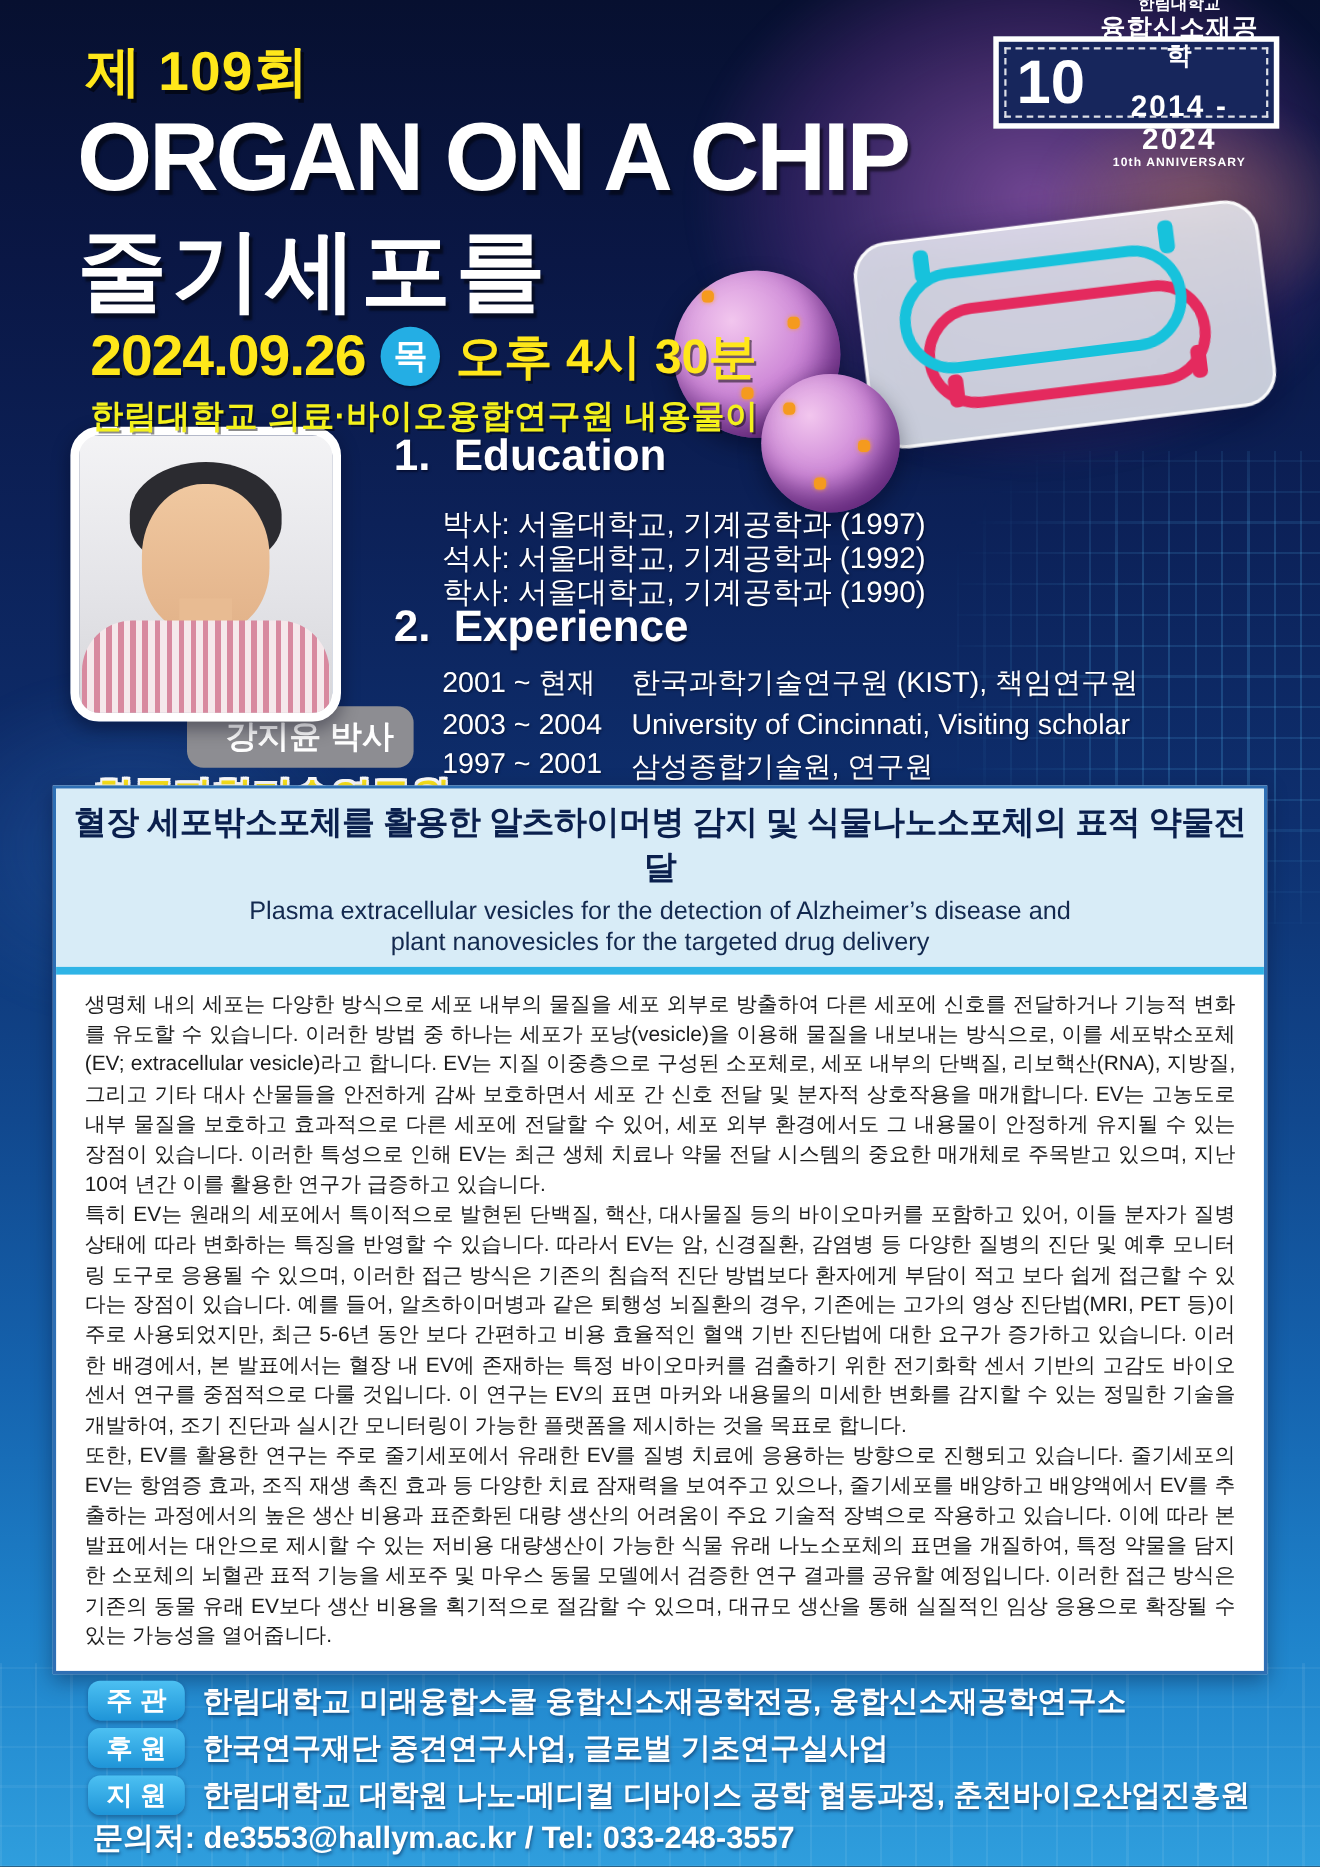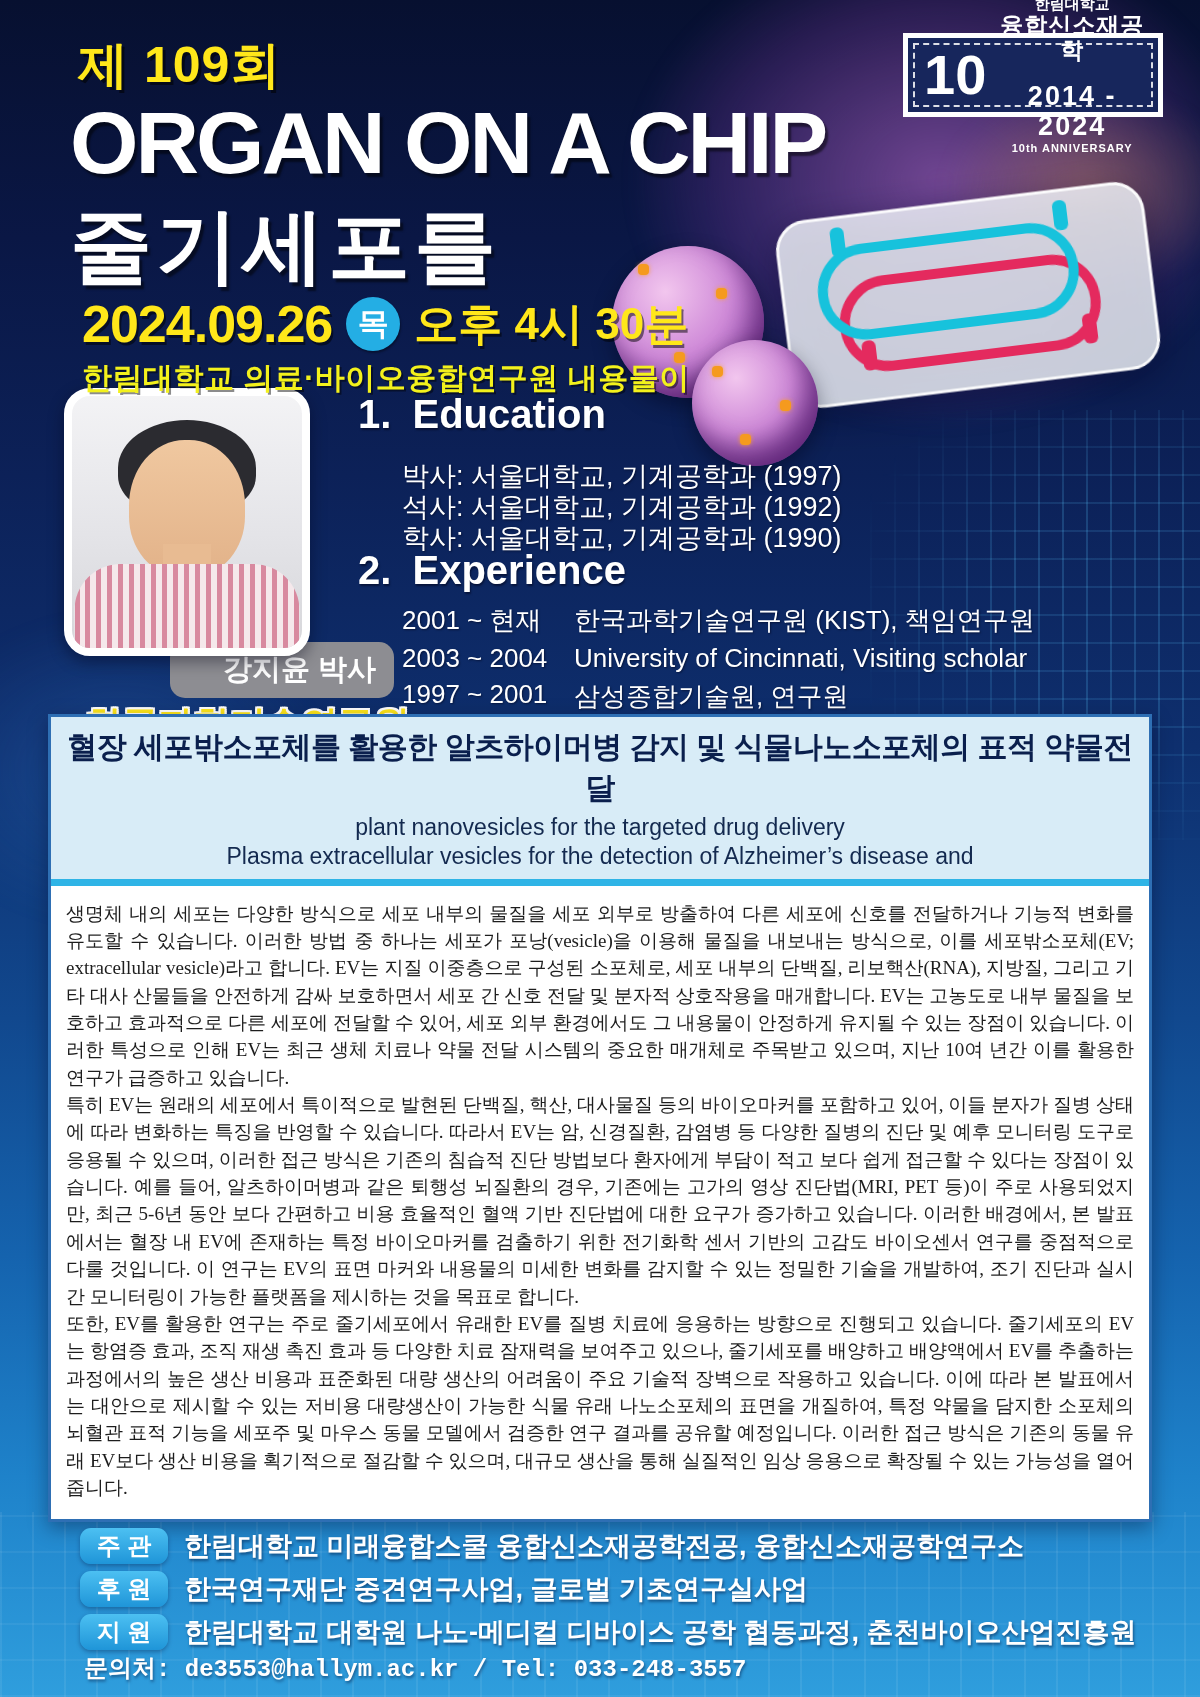--- a/index.html
+++ b/index.html
@@ -64,51 +64,51 @@
   .photo{position:absolute;left:64px;top:388px;width:230px;height:252px;border:8px solid #fff;border-radius:26px;
     background:linear-gradient(180deg,#f3f3f5 0%,#e4e4e8 55%,#d6d6da 100%);overflow:hidden;z-index:3;
     box-shadow:0 6px 16px rgba(0,0,20,.4);}
   .hair{position:absolute;left:50%;top:24px;transform:translateX(-50%);width:138px;height:96px;background:#2b2b30;
     border-radius:50% 50% 42% 42%;}
   .face{position:absolute;left:50%;top:44px;transform:translateX(-50%);width:116px;height:136px;
     background:linear-gradient(#f0c8a0,#e2b289);border-radius:48% 48% 44% 44%;}
   .shirt{position:absolute;left:50%;bottom:-12px;transform:translateX(-50%);width:225px;height:96px;
     background:repeating-linear-gradient(90deg,#d8899f 0 5px,#f5e8eb 5px 11px);border-radius:46px 46px 0 0;}
   .neck{position:absolute;left:50%;bottom:70px;transform:translateX(-50%);width:48px;height:34px;background:#e8bb92;}
-  .name-plate{position:absolute;left:170px;top:642px;width:224px;height:56px;background:#8d8d92;border-radius:15px;
+  .name-plate{position:absolute;left:170px;top:642px;width:206px;height:56px;background:#8d8d92;border-radius:15px;
     display:flex;align-items:center;justify-content:flex-end;padding-right:18px;box-sizing:border-box;z-index:2;
     color:#fff;font-size:29px;font-weight:700;}
   .affiliation{position:absolute;left:86px;top:700px;font-size:36px;font-weight:800;color:#ffe71a;z-index:3;
     text-shadow:-2px -2px 0 #fff,2px -2px 0 #fff,-2px 2px 0 #fff,2px 2px 0 #fff,0 -2px 0 #fff,0 2px 0 #fff,-2px 0 0 #fff,2px 0 0 #fff;}
   
   .edu{position:absolute;left:358px;top:392px;z-index:4;color:#fff;}
   .exp{position:absolute;left:358px;top:548px;z-index:4;color:#fff;}
   .sec-h{font-size:40px;font-weight:600;word-spacing:10px;text-shadow:1px 2px 2px rgba(0,0,20,.5);}
   .edu-items{margin-top:24px;padding-left:44px;font-size:27px;line-height:1.14;font-weight:500;
     text-shadow:1px 1px 2px rgba(0,0,20,.5);}
   .exp-grid{margin-top:10px;padding-left:44px;display:grid;grid-template-columns:152px auto;column-gap:20px;row-gap:5px;
     font-size:26px;font-weight:500;text-shadow:1px 1px 2px rgba(0,0,20,.5);}
   
   .abox{position:absolute;left:48px;top:714px;width:1104px;box-sizing:border-box;z-index:4;
     border:3px solid #2e6fb4;background:#fff;box-shadow:0 6px 18px rgba(0,0,30,.35);}
   .abox-head{background:#d8ecf7;padding:10px 10px 8px;}
   .abox-title{font-size:30px;font-weight:800;color:#0a1f4d;text-align:center;letter-spacing:-.5px;}
   .abox-sub{font-size:23px;color:#13294f;text-align:center;line-height:1.25;margin-top:4px;font-weight:500;}
   .abox-divider{height:7px;background:#2fb4e6;}
-  .abox-body{padding:14px 15px 18px;font-family:Liberation Serif, serif;}
+  .abox-body{padding:14px 26px 18px;}
   .abox-body p{margin:0;font-size:19px;line-height:1.44;color:#1d1d1d;text-align:justify;font-weight:500;}
   
   .footer{position:absolute;left:80px;top:1528px;display:flex;flex-direction:column;gap:7px;z-index:5;}
   .frow{display:flex;align-items:center;gap:16px;}
   .fbadge{min-width:88px;height:36px;border-radius:11px;background:linear-gradient(180deg,#4cc0f2,#1f95d8);
     color:#fff;font-size:24px;font-weight:700;display:flex;align-items:center;justify-content:center;
     box-shadow:0 2px 4px rgba(0,20,60,.35);}
   .ftext{color:#fff;font-size:27px;font-weight:700;text-shadow:1px 2px 3px rgba(0,20,60,.55);white-space:nowrap;}
-  .contact{position:absolute;left:84px;top:1652px;color:#fff;font-size:24px;font-weight:600;z-index:5;
-    text-shadow:1px 2px 3px rgba(0,20,60,.5);font-family:Liberation Mono, monospace;}
+  .contact{position:absolute;left:84px;top:1652px;color:#fff;font-size:28px;font-weight:600;z-index:5;
+    text-shadow:1px 2px 3px rgba(0,20,60,.5);}
 </style>
 </head>
 <body>
 
 <div class="poster">
 
   <div class="glow-purple"></div>
   <div class="glow-orange"></div>
   <div class="glow-blue-mid"></div>
   <div class="circuit-right"></div>
@@ -186,22 +186,22 @@
       <div>University of Cincinnati, Visiting scholar</div>
       <div>1997 ~ 2001</div>
       <div>삼성종합기술원, 연구원</div>
     </div>
   </div>
 
   <div class="abox">
     <div class="abox-head">
       <div class="abox-title">혈장 세포밖소포체를 활용한 알츠하이머병 감지 및 식물나노소포체의 표적 약물전달</div>
       <div class="abox-sub">
+        <div>Plasma extracellular vesicles for the detection of Alzheimer’s disease and</div>
         <div>plant nanovesicles for the targeted drug delivery</div>
-        <div>Plasma extracellular vesicles for the detection of Alzheimer’s disease and</div>
       </div>
     </div>
     <div class="abox-divider"></div>
     <div class="abox-body">
       <p>생명체 내의 세포는 다양한 방식으로 세포 내부의 물질을 세포 외부로 방출하여 다른 세포에 신호를 전달하거나 기능적 변화를 유도할 수 있습니다. 이러한 방법 중 하나는 세포가 포낭(vesicle)을 이용해 물질을 내보내는 방식으로, 이를 세포밖소포체(EV; extracellular vesicle)라고 합니다. EV는 지질 이중층으로 구성된 소포체로, 세포 내부의 단백질, 리보핵산(RNA), 지방질, 그리고 기타 대사 산물들을 안전하게 감싸 보호하면서 세포 간 신호 전달 및 분자적 상호작용을 매개합니다. EV는 고농도로 내부 물질을 보호하고 효과적으로 다른 세포에 전달할 수 있어, 세포 외부 환경에서도 그 내용물이 안정하게 유지될 수 있는 장점이 있습니다. 이러한 특성으로 인해 EV는 최근 생체 치료나 약물 전달 시스템의 중요한 매개체로 주목받고 있으며, 지난 10여 년간 이를 활용한 연구가 급증하고 있습니다.</p>
       <p>특히 EV는 원래의 세포에서 특이적으로 발현된 단백질, 핵산, 대사물질 등의 바이오마커를 포함하고 있어, 이들 분자가 질병 상태에 따라 변화하는 특징을 반영할 수 있습니다. 따라서 EV는 암, 신경질환, 감염병 등 다양한 질병의 진단 및 예후 모니터링 도구로 응용될 수 있으며, 이러한 접근 방식은 기존의 침습적 진단 방법보다 환자에게 부담이 적고 보다 쉽게 접근할 수 있다는 장점이 있습니다. 예를 들어, 알츠하이머병과 같은 퇴행성 뇌질환의 경우, 기존에는 고가의 영상 진단법(MRI, PET 등)이 주로 사용되었지만, 최근 5-6년 동안 보다 간편하고 비용 효율적인 혈액 기반 진단법에 대한 요구가 증가하고 있습니다. 이러한 배경에서, 본 발표에서는 혈장 내 EV에 존재하는 특정 바이오마커를 검출하기 위한 전기화학 센서 기반의 고감도 바이오센서 연구를 중점적으로 다룰 것입니다. 이 연구는 EV의 표면 마커와 내용물의 미세한 변화를 감지할 수 있는 정밀한 기술을 개발하여, 조기 진단과 실시간 모니터링이 가능한 플랫폼을 제시하는 것을 목표로 합니다.</p>
       <p>또한, EV를 활용한 연구는 주로 줄기세포에서 유래한 EV를 질병 치료에 응용하는 방향으로 진행되고 있습니다. 줄기세포의 EV는 항염증 효과, 조직 재생 촉진 효과 등 다양한 치료 잠재력을 보여주고 있으나, 줄기세포를 배양하고 배양액에서 EV를 추출하는 과정에서의 높은 생산 비용과 표준화된 대량 생산의 어려움이 주요 기술적 장벽으로 작용하고 있습니다. 이에 따라 본 발표에서는 대안으로 제시할 수 있는 저비용 대량생산이 가능한 식물 유래 나노소포체의 표면을 개질하여, 특정 약물을 담지한 소포체의 뇌혈관 표적 기능을 세포주 및 마우스 동물 모델에서 검증한 연구 결과를 공유할 예정입니다. 이러한 접근 방식은 기존의 동물 유래 EV보다 생산 비용을 획기적으로 절감할 수 있으며, 대규모 생산을 통해 실질적인 임상 응용으로 확장될 수 있는 가능성을 열어줍니다.</p>
     </div>
   </div>
 

